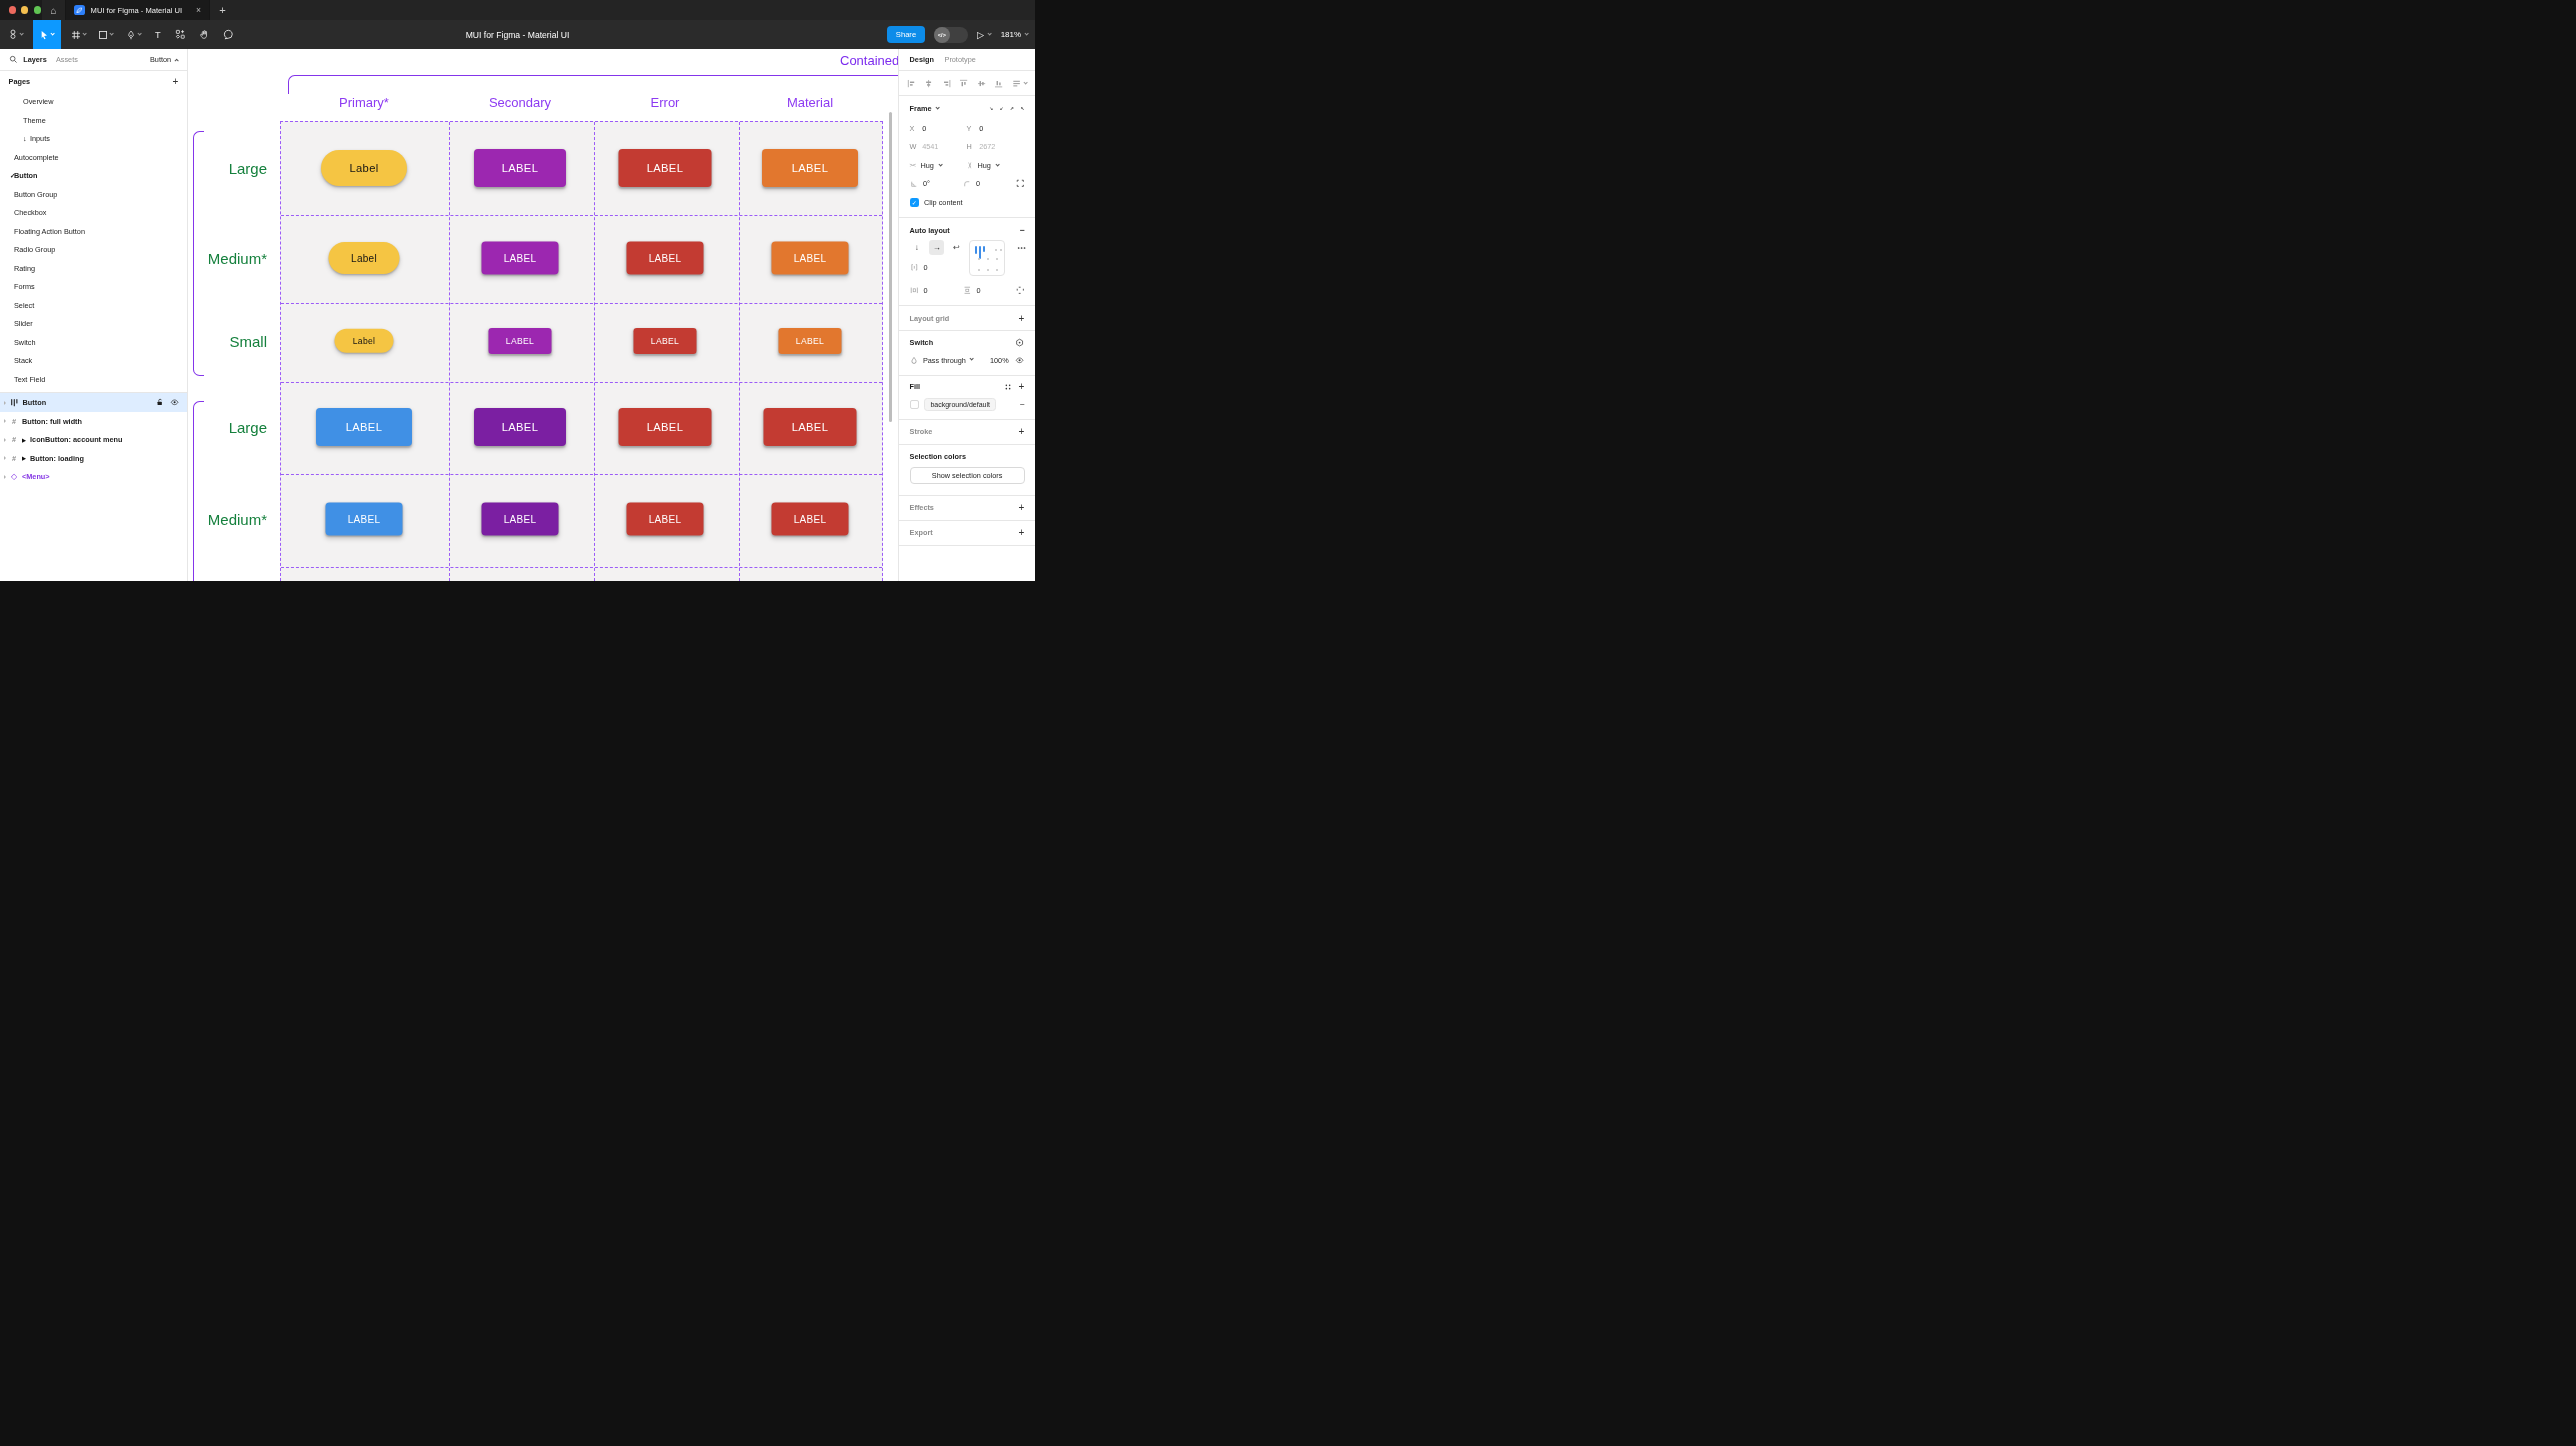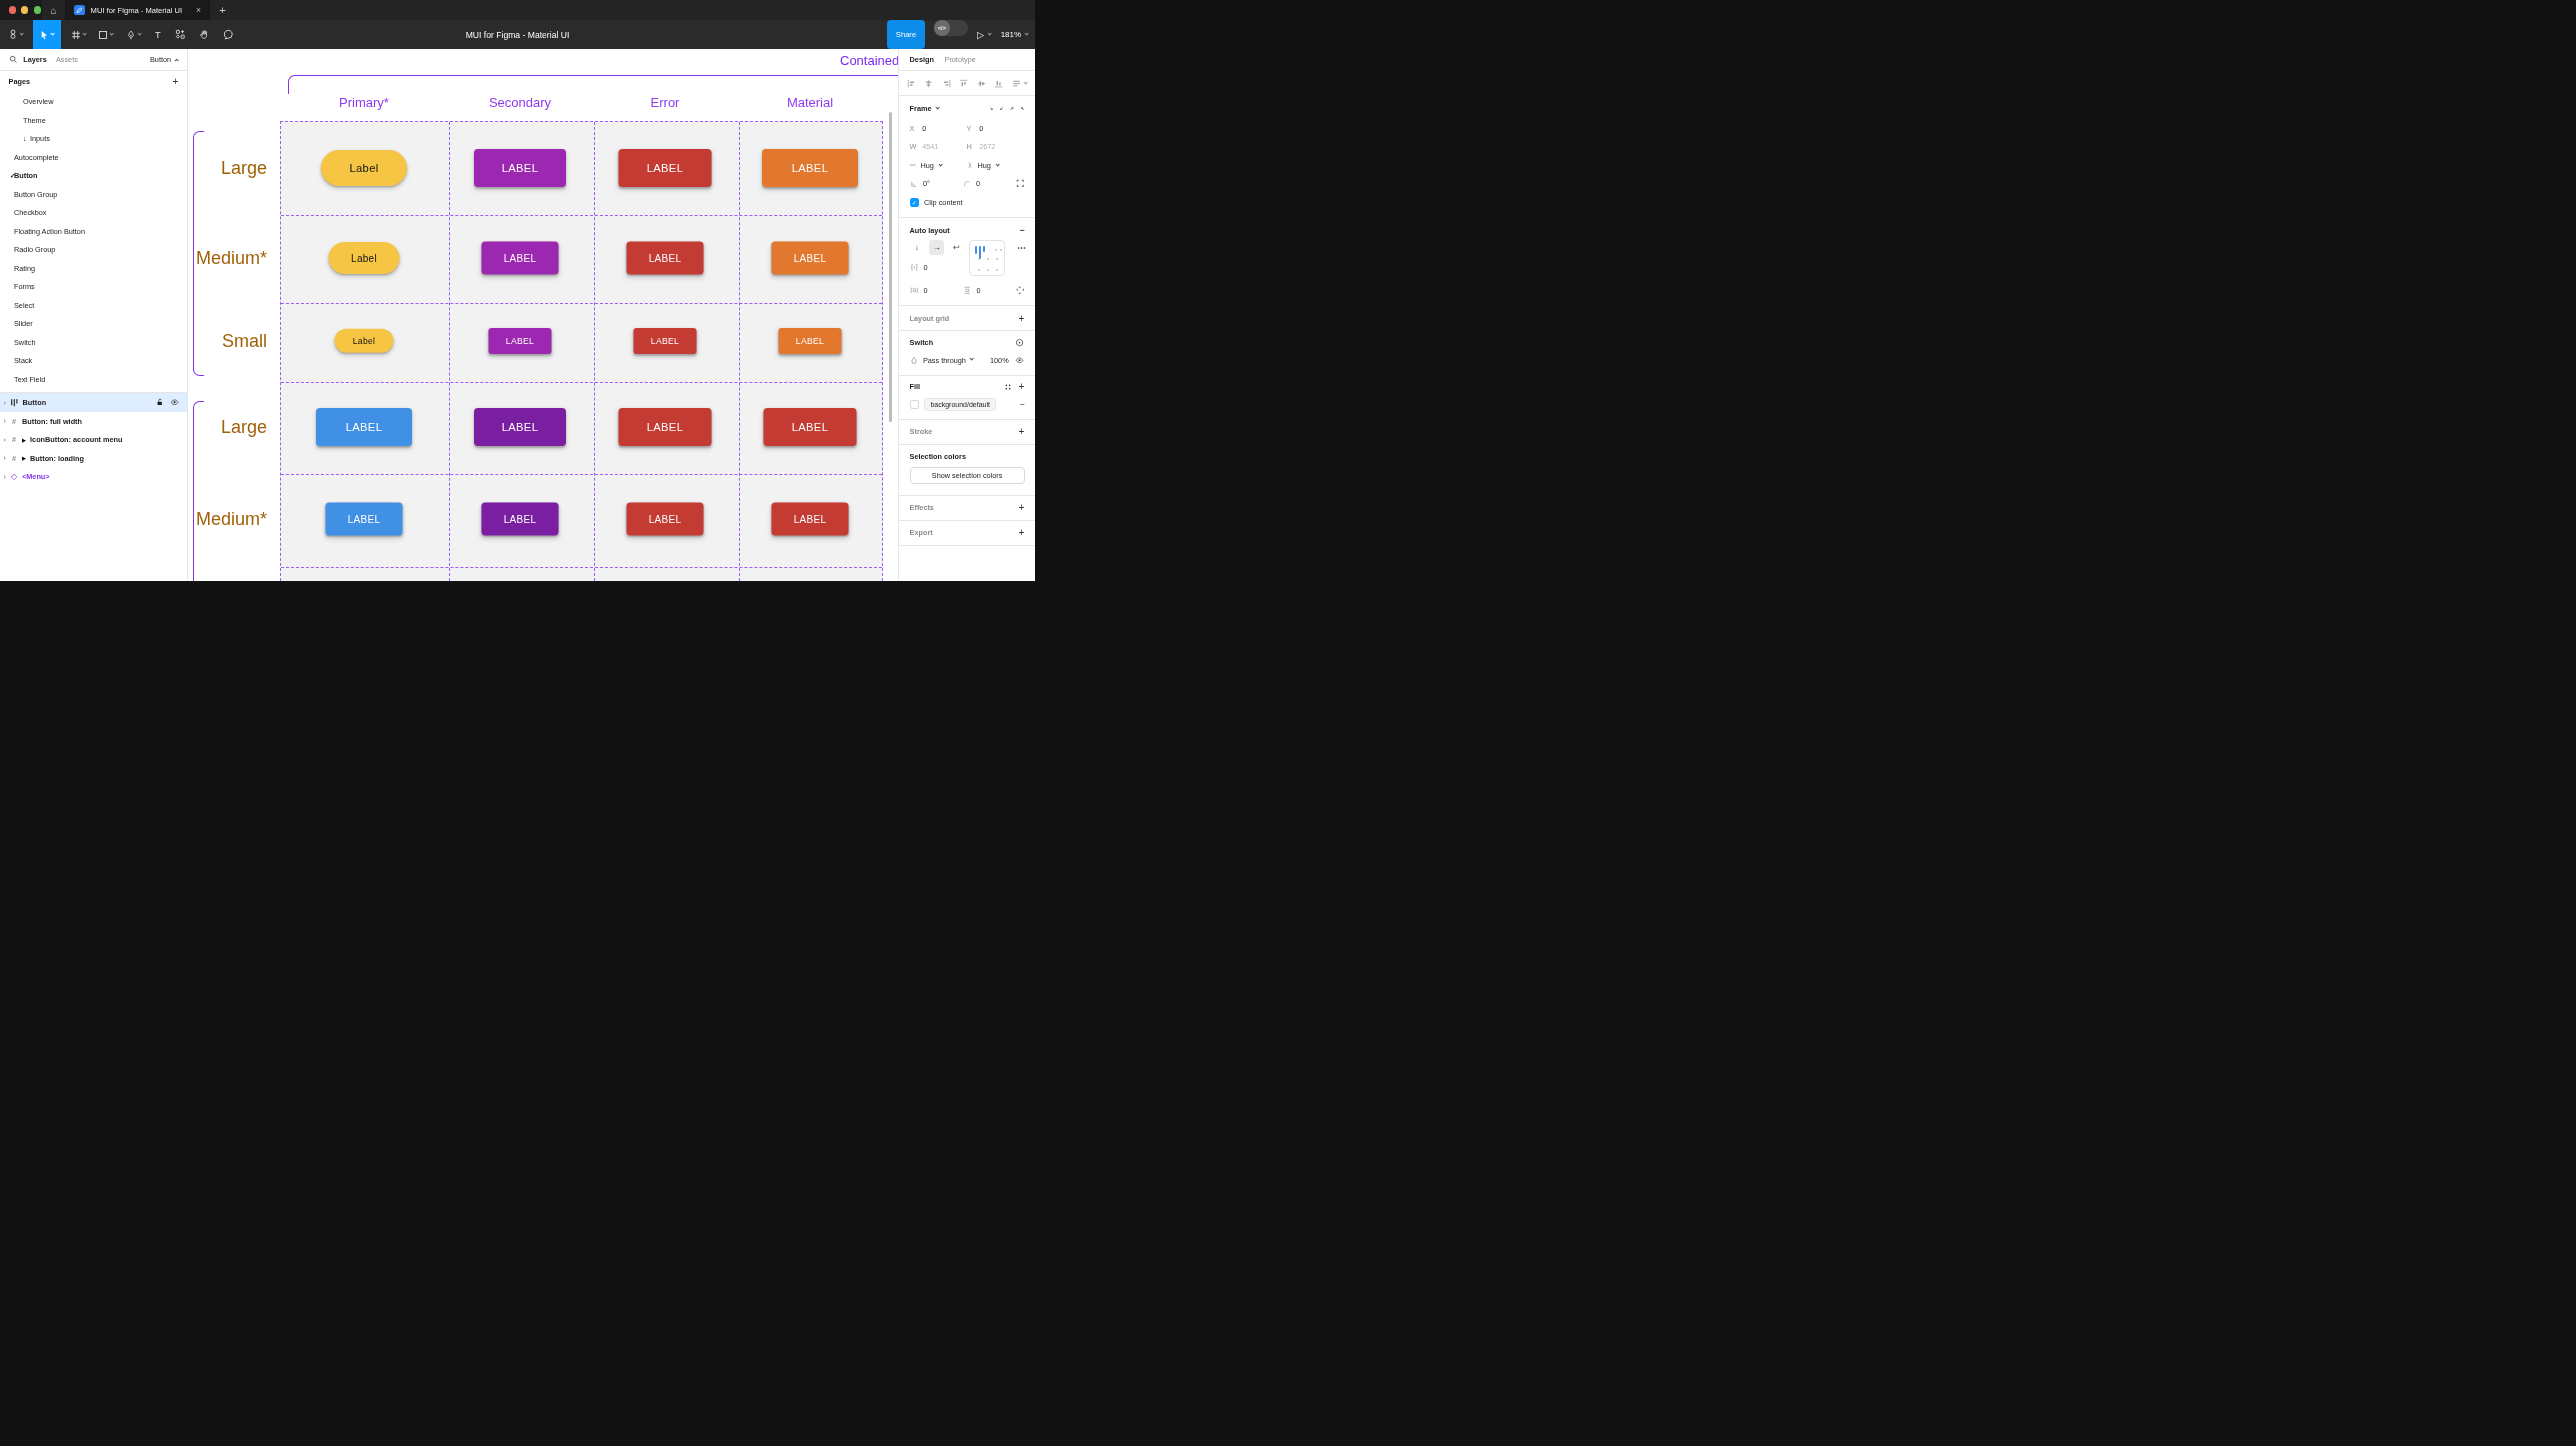--- a/index.html
+++ b/index.html
@@ -20,21 +20,21 @@
 
   
   .toolbar { position:absolute; top:20px; left:0; right:0; height:29px; background:#2b2b2b; display:flex; align-items:center; }
   .tbtn { height:29px; display:flex; align-items:center; justify-content:center; padding:0 4px; gap:2px; }
   .tbtn.sel { background:#0d99ff; }
   .chev { display:inline-block; width:3.3px; height:3.3px; border-right:0.9px solid #9a9a9a; border-bottom:0.9px solid #9a9a9a; transform:rotate(45deg); margin-top:-2px; }
   .chev.white { border-color:#fff; }
   .chev.dark { border-color:#555; }
   .chev.up { transform:rotate(-135deg); margin-top:2px; }
   .t-title { position:absolute; left:50%; transform:translateX(-50%); color:#fff; font-size:8.6px; }
-  .t-right { position:absolute; right:6.6px; top:0; height:29px; display:flex; gap:9.2px; }
+  .t-right { position:absolute; right:6.6px; top:0; height:29px; display:flex; align-items:center; gap:9.2px; }
   .share-btn { background:#0d8ce9; color:#fff; font-size:7.6px; border:none; border-radius:4px; padding:4px 8.6px; font-weight:500; }
   .devtoggle { width:34px; height:16px; border-radius:8px; background:#404040; display:flex; align-items:center; }
   .devknob { width:16px; height:16px; border-radius:50%; background:#6c6c6c; color:#fff; font-size:5.6px; display:flex; align-items:center; justify-content:center; font-weight:600; }
   .play { color:#fff; font-size:9.2px; }
   .zoom-lbl { color:#fff; font-size:8px; }
 
   
   .sidebar { position:absolute; top:49px; left:0; width:188px; bottom:0; background:#fff; border-right:0.7px solid #e6e6e6; font-size:7.3px; color:#1e1e1e; }
   .sb-head { height:22.4px; display:flex; align-items:center; padding:0 8.6px; border-bottom:0.7px solid #e6e6e6; }
   .sb-head .lt { font-weight:700; margin-left:6px; }
@@ -60,21 +60,21 @@
   .sb-div { border-top:0.7px solid #e6e6e6; margin-top:4px; }
 
   
   .canvas { position:absolute; top:49px; left:188px; width:710px; bottom:0; background:#fff; overflow:hidden; }
   .frame-name { position:absolute; left:652px; top:4px; font-size:13px; font-weight:500; color:#7c2bee; white-space:nowrap; }
   .sel-line { position:absolute; left:100px; top:26px; width:610px; height:18.5px; border-top:1.3px solid #8435ea; border-left:1.3px solid #8435ea; border-top-left-radius:6.6px; }
   .colhead { position:absolute; top:46px; transform:translateX(-50%); font-size:13px; font-weight:500; color:#8d3bf2; }
   .grid { position:absolute; left:92px; top:72px; width:603px; height:460px; background:#f3f2f2; border:1.3px dashed #9b5cf7; border-bottom:none; }
   .vline { position:absolute; top:0; bottom:0; width:0; border-left:1.3px dashed #9b5cf7; }
   .hline { position:absolute; left:0; right:0; height:0; border-top:1.3px dashed #9b5cf7; }
-  .rowlab { position:absolute; left:0; width:79px; text-align:right; transform:translateY(-50%); font-size:18px; font-weight:500; color:#a16207; }
+  .rowlab { position:absolute; left:0; width:79px; text-align:right; transform:translateY(-50%); font-size:15px; font-weight:500; color:#15803d; }
   .bracket { position:absolute; left:5.3px; width:10.6px; border:1.3px solid #8435ea; border-right:none; }
   .bk1 { top:82px; height:245px; border-radius:6.6px 0 0 6.6px; }
   .bk2 { top:352px; height:181px; border-bottom:none; border-radius:6.6px 0 0 0; }
   .cbtn { position:absolute; transform:translate(-50%,-50%); display:flex; align-items:center; justify-content:center;
     font-weight:500; letter-spacing:0.3px; color:#fff; box-shadow:0 1.3px 2px rgba(0,0,0,.22), 0 2.6px 5.3px rgba(0,0,0,.16); }
   .cscroll { position:absolute; left:701px; top:63px; width:3.3px; height:310px; background:#bdbdbd; border-radius:2px; }
 
   
   .inspector { position:absolute; top:49px; right:0; width:137px; bottom:0; background:#fff; border-left:0.7px solid #e6e6e6; font-size:7.3px; color:#1e1e1e; }
   .in-tabs { height:22.4px; display:flex; align-items:center; padding:0 10.6px; gap:10.6px; border-bottom:0.7px solid #e6e6e6; }

